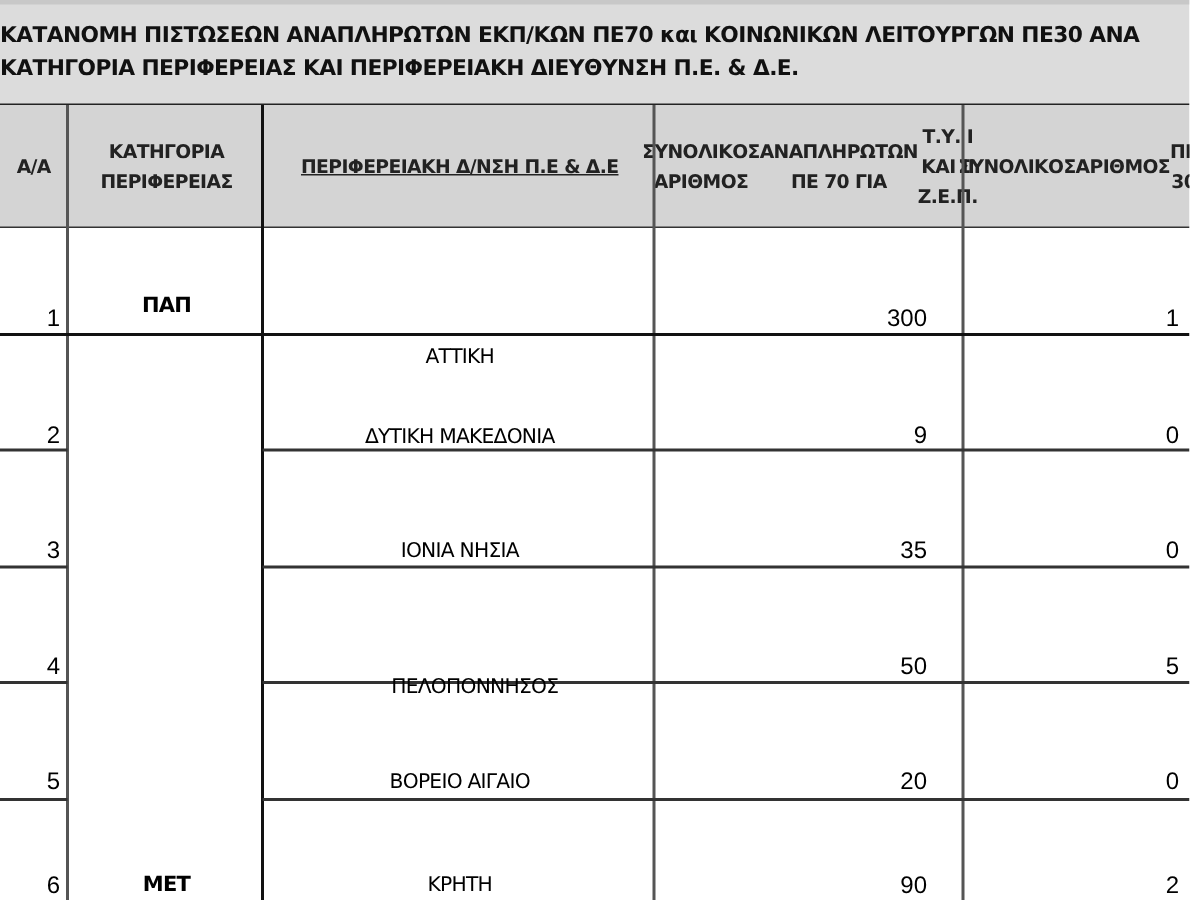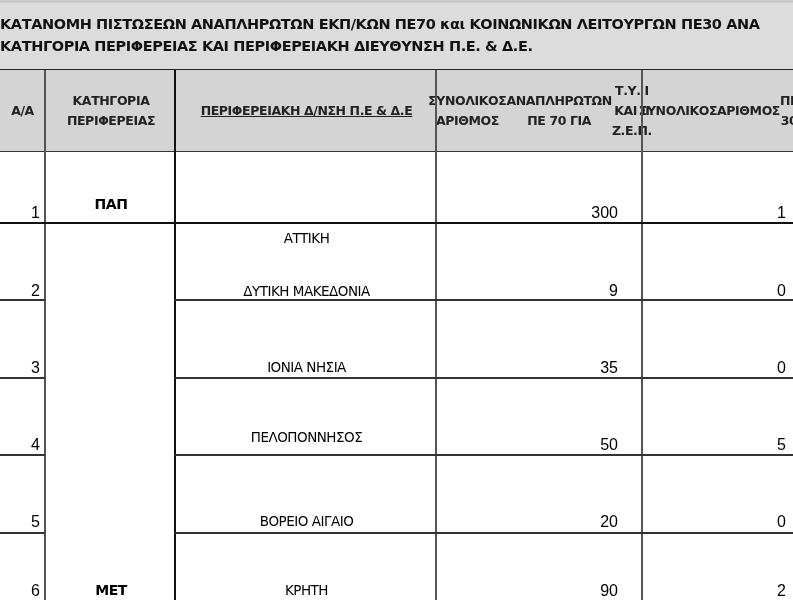--- a/index.html
+++ b/index.html
@@ -116,21 +116,21 @@
 
 <div class="row" style="top:301px;height:77px;">
   <div class="cell aa" style="top:58px;">3</div>
   <div class="cell reg" style="top:58px;">ΙΟΝΙΑ ΝΗΣΙΑ</div>
   <div class="cell pe70" style="top:58px;">35</div>
   <div class="cell pe30" style="top:58px;">0</div>
 </div>
 
 <div class="row" style="top:379px;height:76px;">
   <div class="cell aa" style="top:57px;">4</div>
-  <div class="cell reg" style="top:50px;">ΠΕΛΟΠΟΝΝΗΣΟΣ</div>
+  <div class="cell reg" style="top:71px;margin-left:10px;">ΠΕΛΟΠΟΝΝΗΣΟΣ</div>
   <div class="cell pe70" style="top:57px;">50</div>
   <div class="cell pe30" style="top:57px;">5</div>
 </div>
 
 <div class="row" style="top:456px;height:77px;">
   <div class="cell aa" style="top:57px;">5</div>
   <div class="cell reg" style="top:57px;">ΒΟΡΕΙΟ ΑΙΓΑΙΟ</div>
   <div class="cell pe70" style="top:57px;">20</div>
   <div class="cell pe30" style="top:57px;">0</div>
 </div>

